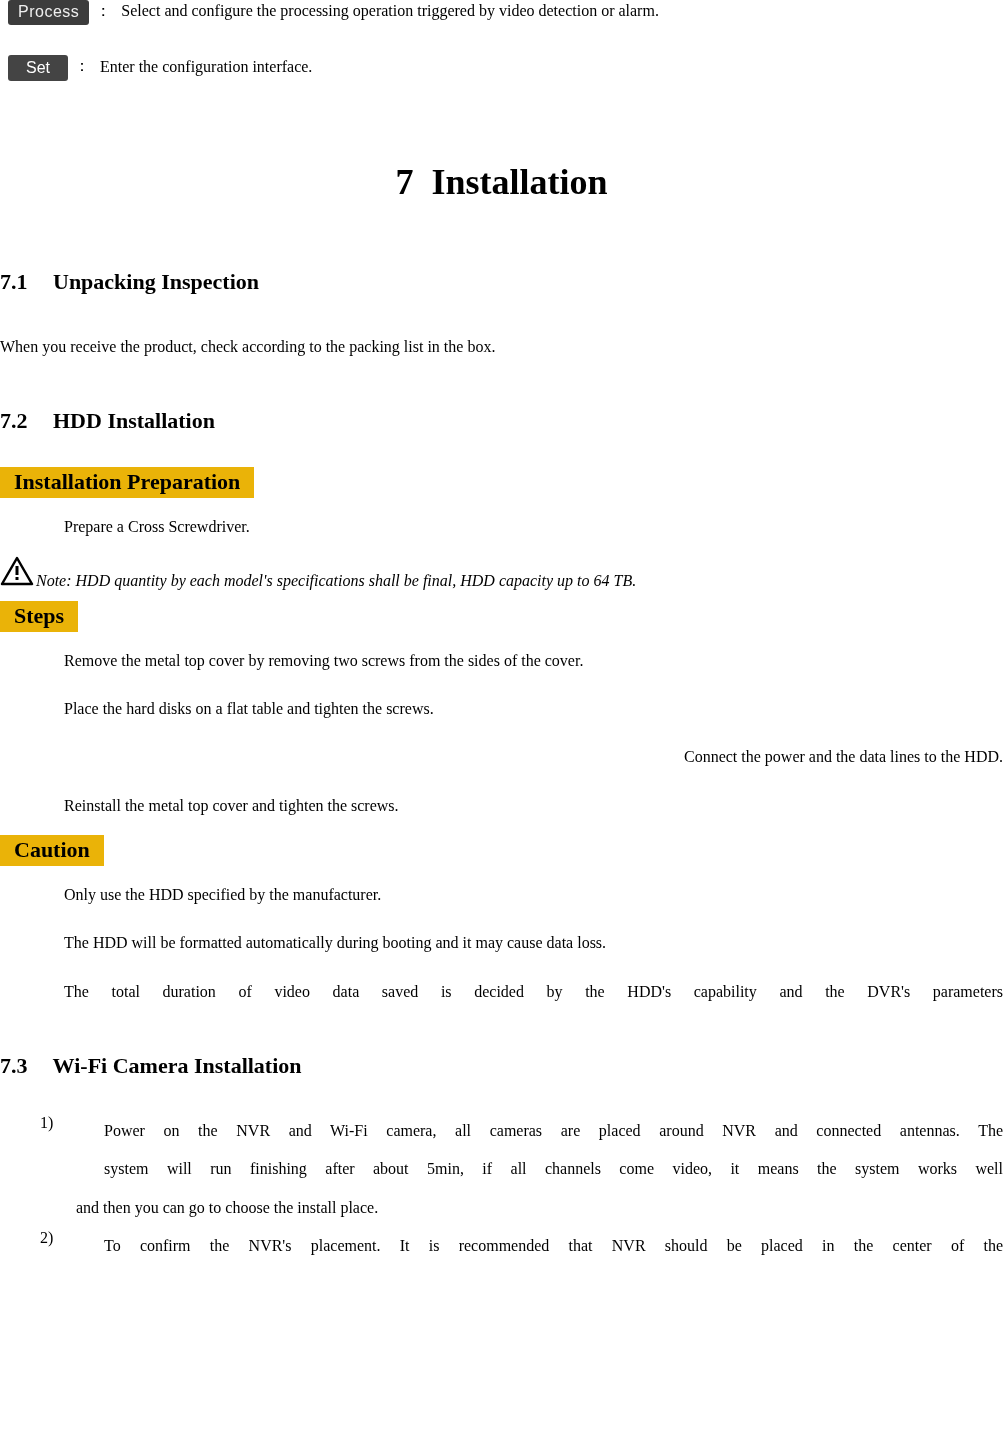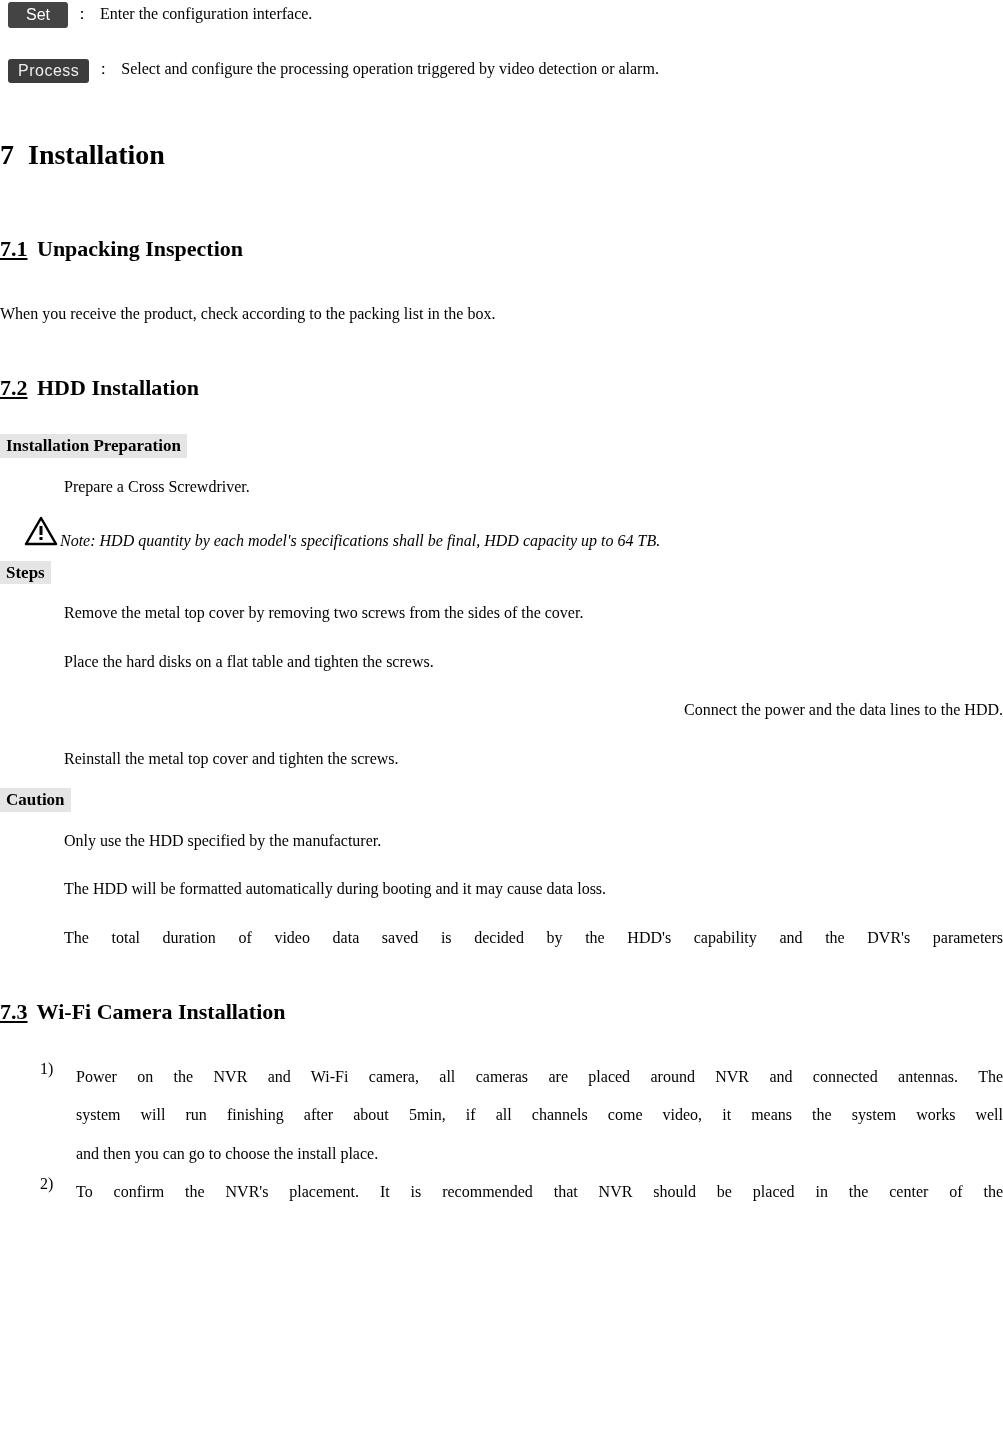--- a/index.html
+++ b/index.html
@@ -40,53 +40,51 @@
     margin: 0 0 30px 8px;
     font-size: 16px;
   }
   .line.first {
     margin-top: 2px;
   }
   .colon-cn {
     margin: 0 6px 0 2px;
   }
   h1.chapter {
-    text-align: left;
-    font-size: 28px;
+    text-align: center;
+    font-size: 36px;
     font-weight: bold;
-    margin: 52px 0 60px 0;
+    margin: 76px 0 60px 0;
   }
   h2.section {
     font-size: 22px;
     font-weight: bold;
     margin: 40px 0 30px 0;
   }
   h2.section .secnum {
-    margin-right: 4px;
-    text-decoration: underline;
+    margin-right: 20px;
   }
   .hl {
-    background: #e5e5e5;
+    background: #eab308;
     font-weight: bold;
-    font-size: 17px;
-    padding: 0 6px;
+    font-size: 22px;
+    padding: 0 14px;
     display: inline-block;
   }
   .body-text {
     margin: 0 0 25px 0;
     line-height: 2.4;
   }
   .indent {
     padding-left: 64px;
   }
   .warning-row {
     display: flex;
     align-items: flex-end;
     margin: 10px 0 8px 0;
-    padding-left: 24px;
   }
   .warning-icon {
   }
   .note-italic {
     font-style: italic;
   }
   .big-just {
     text-align: justify;
     text-align-last: justify;
   }
@@ -104,37 +102,38 @@
     text-align: justify;
     line-height: 2.4;
   }
   .ol-last-line {
     text-align: right;
     text-align-last: left;
   }
   .single-last {
     text-align: justify;
     text-align-last: justify;
+    margin-left: 28px;
   }
 </style>
 </head>
 <body>
 
 <div class="page">
+
+  <div class="line">
+    <span class="btn process">Process</span>
+    <span class="colon-cn">：</span>
+    <span>Select and configure the processing operation triggered by video detection or alarm.</span>
+  </div>
 
   <div class="line first">
     <span class="btn set">Set</span>
     <span class="colon-cn">：</span>
     <span>Enter the configuration interface.</span>
-  </div>
-
-  <div class="line">
-    <span class="btn process">Process</span>
-    <span class="colon-cn">：</span>
-    <span>Select and configure the processing operation triggered by video detection or alarm.</span>
   </div>
 
   <h1 class="chapter">
     <span>7</span>&nbsp;
     <span>Installation</span>
   </h1>
 
   <h2 class="section">
     <span class="secnum">7.1</span>
     <span>Unpacking Inspection</span>

